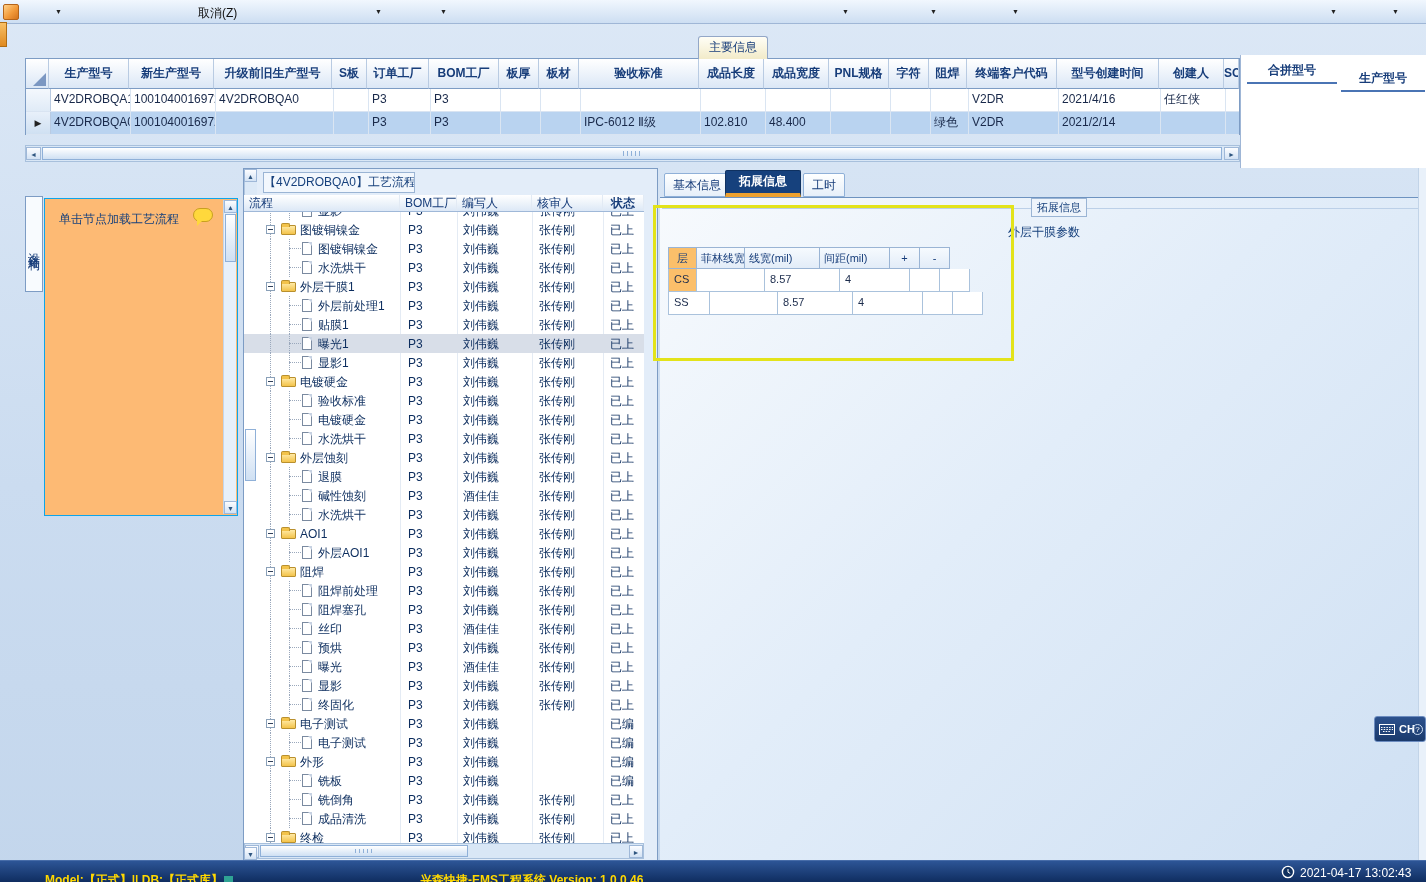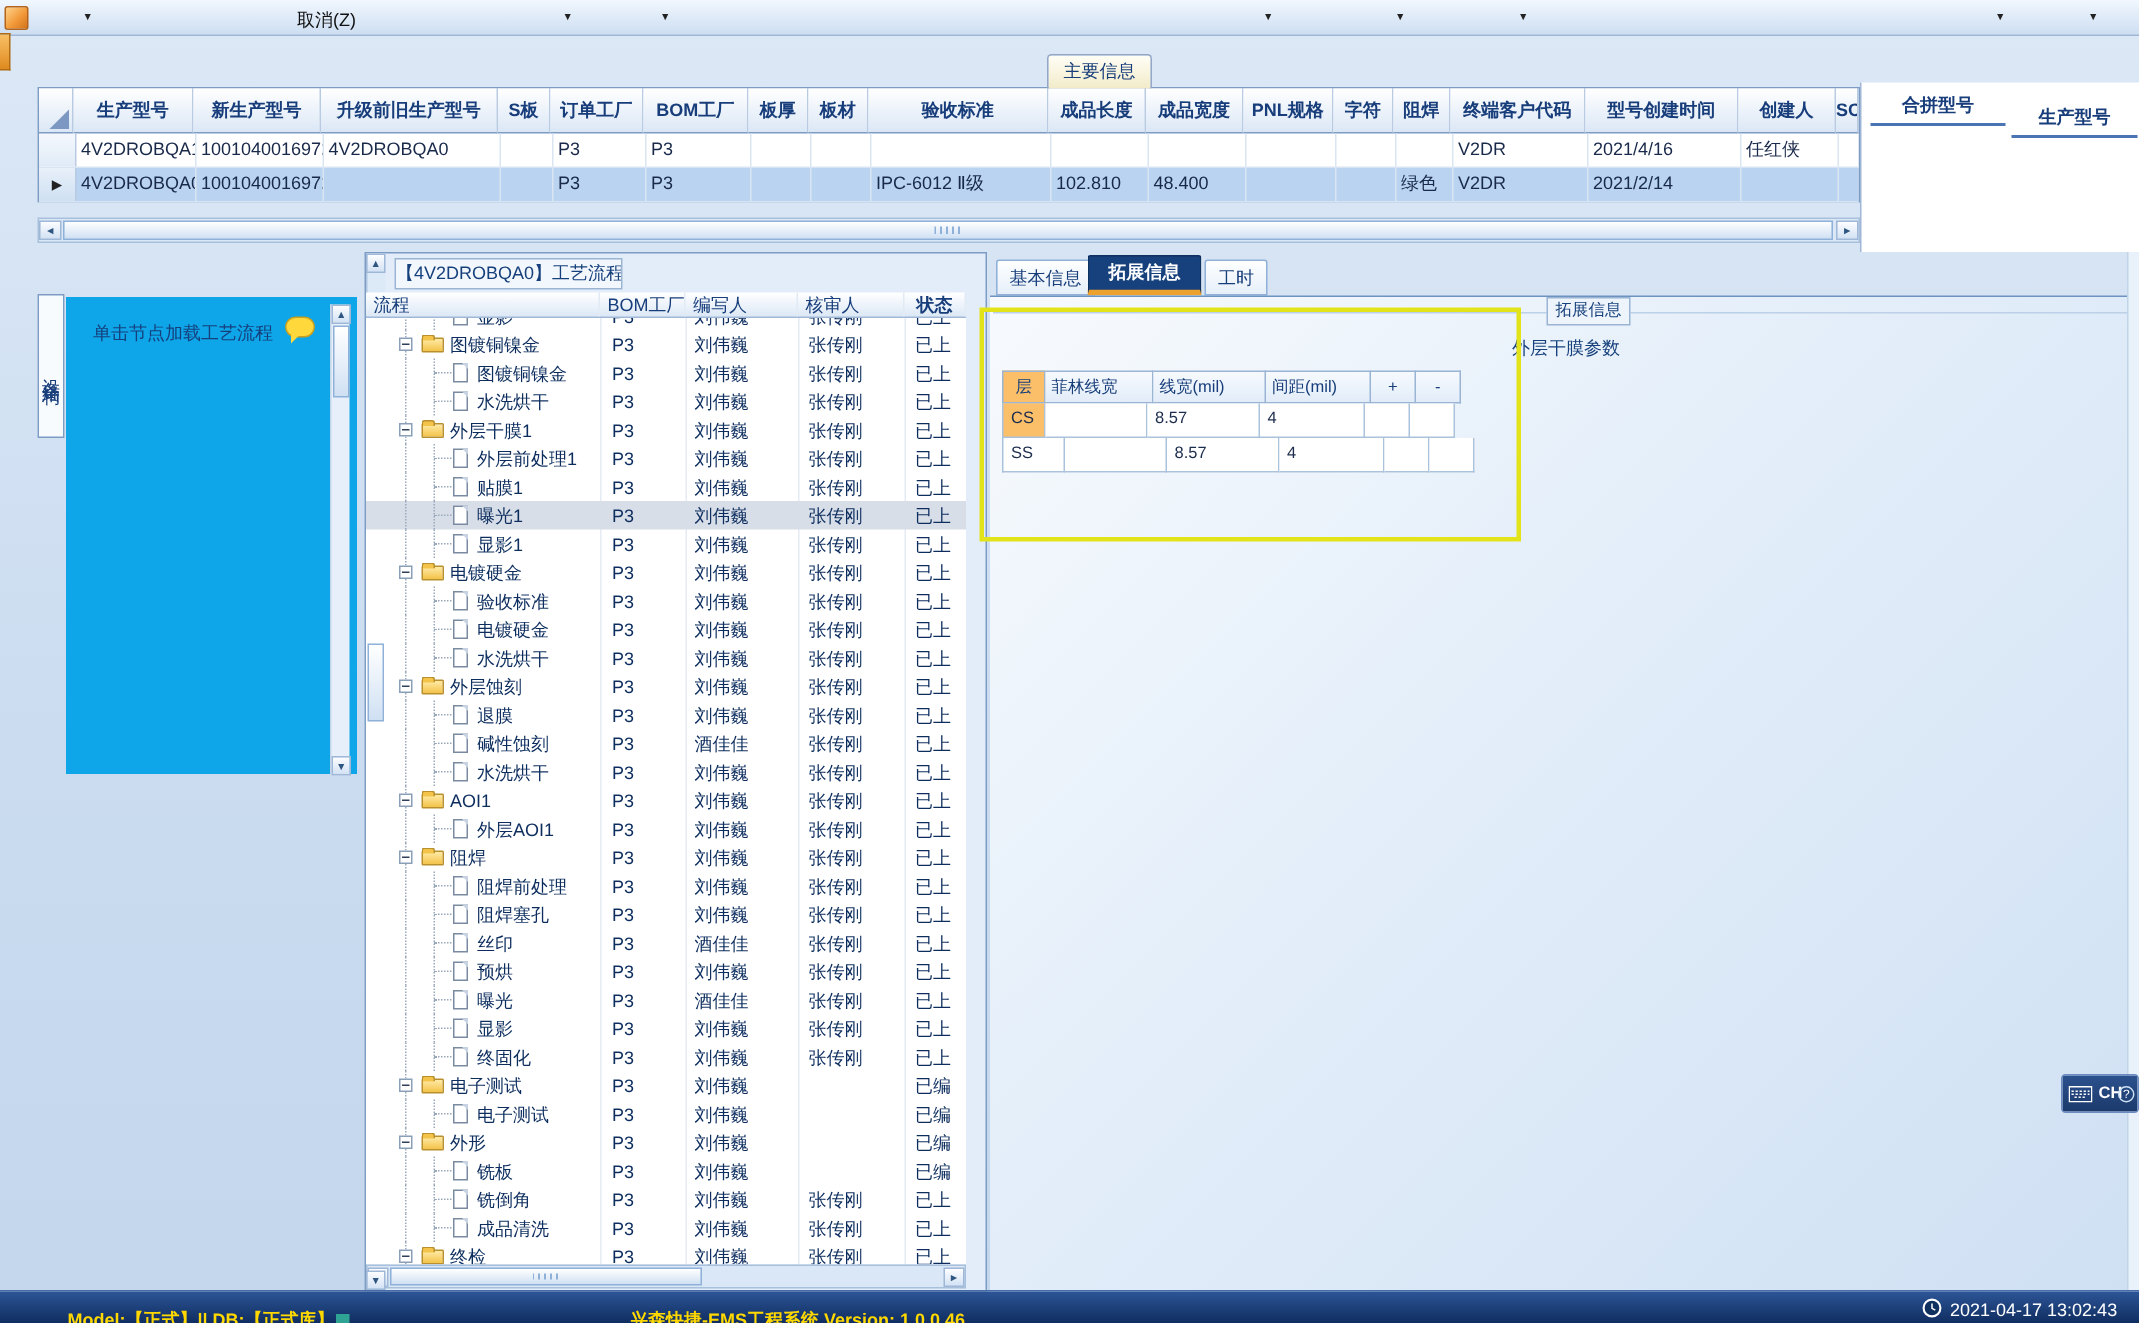--- a/index.html
+++ b/index.html
@@ -61,22 +61,22 @@
   .sg-h{position:absolute;height:27px;background:#fff;border-bottom:2px solid #4a74b4;
     color:#173d7a;font-weight:bold;text-align:center;line-height:26px}
   #sg-h1{left:6px;top:2px;width:90px}
   #sg-h2{left:100px;top:10px;width:84px}
 
   
   #device-tab{position:absolute;left:25px;top:196px;width:18px;height:96px;
     background:#f8fbfe;border:1px solid #7d9cc4;color:#173d7a;
     writing-mode:vertical-rl;text-orientation:upright;text-align:center;letter-spacing:2px;
     font-size:12px;padding-top:6px}
-  #hint-box{position:absolute;left:44px;top:198px;width:194px;height:318px;background:#0ea5e9;
-    border:4px solid #0ea5e9}
+  #hint-box{position:absolute;left:44px;top:198px;width:194px;height:318px;background:#fdba74;
+    border:1px solid #0ea5e9}
   #hint-text{position:absolute;left:14px;top:12px;color:#16407c;white-space:nowrap}
   #hint-bubble{position:absolute;right:24px;top:9px;width:20px;height:14px;background:#ffd83c;
     border:1px solid #c8a020;border-radius:7px}
   #hint-bubble::after{content:'';position:absolute;left:3px;bottom:-5px;width:0;height:0;
     border-top:6px solid #ffd83c;border-right:6px solid transparent}
   #hint-scroll{position:absolute;right:1px;top:1px;width:13px;height:314px;background:#e7f0fa;border-left:1px solid #c4d6ea}
   #hint-scroll .sb-btn{width:13px;height:13px;left:0}
   #hint-up{top:0}#hint-dn{bottom:0}
   #hint-thumb{left:1px;top:14px;width:11px;height:48px}
 
@@ -676,21 +676,21 @@
 <div class="dtab" id="dtab-2">工时</div>
 
 <div id="detail-content"></div>
 <div id="gb-line"></div>
 <div id="gb-caption">拓展信息</div>
 <div id="section-label">外层干膜参数</div>
 
 <div id="ptable">
     <div class="pt-row">
       <div class="pt-h first" style="width: 29px;">层</div>
-      <div class="pt-h" style="width: 72px;">菲林线宽</div>
+      <div class="pt-h" style="width: 48px;">菲林线宽</div>
       <div class="pt-h" style="width: 75px;">线宽(mil)</div>
       <div class="pt-h" style="width: 70px;">间距(mil)</div>
       <div class="pt-h ctr" style="width: 30px;">+</div>
       <div class="pt-h ctr" style="width: 30px;">-</div>
     </div>
     <div class="pt-row">
       <div class="pt-c hl" style="width: 29px;">CS</div>
       <div class="pt-c" style="width: 68px;"></div>
       <div class="pt-c" style="width: 75px;">8.57</div>
       <div class="pt-c" style="width: 70px;">4</div>

